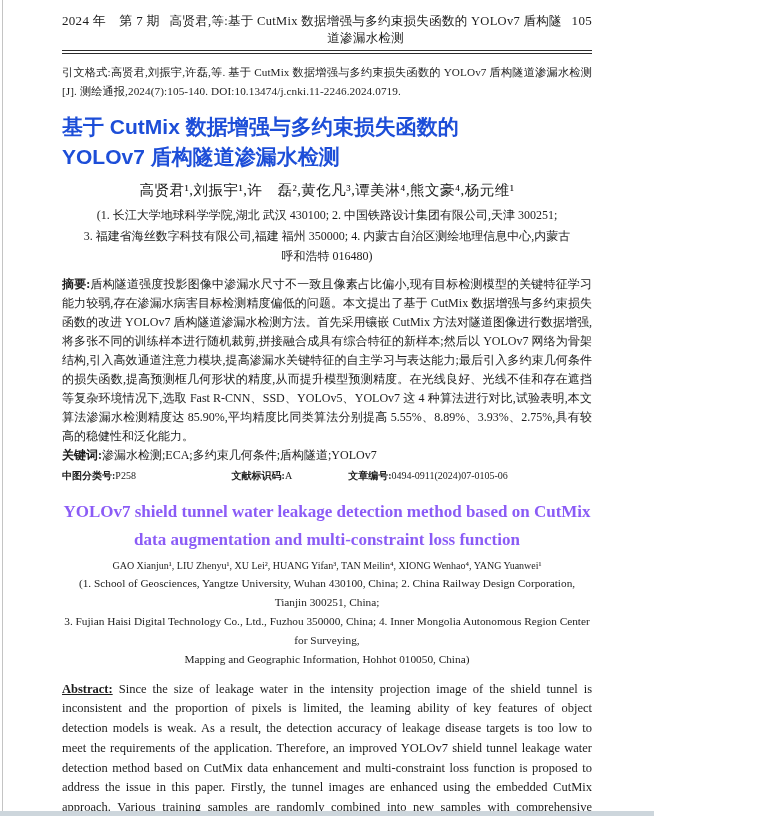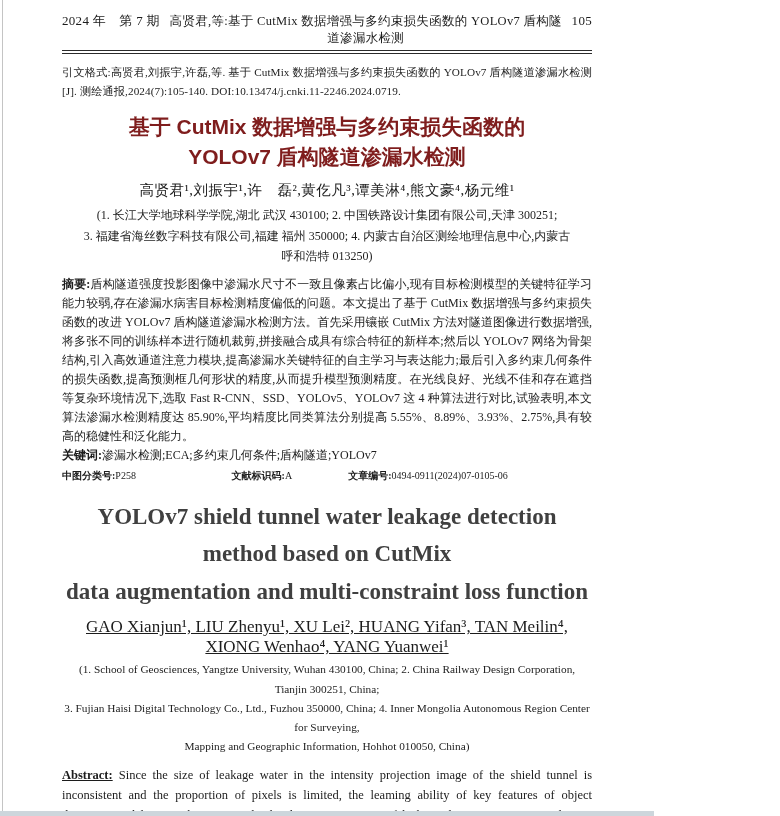--- a/index.html
+++ b/index.html
@@ -34,23 +34,23 @@
     border-top: 1.5px solid #2b2b2b;
     border-bottom: 1px solid #2b2b2b;
   }
   
   .citation {
     margin-top: 9px; font-size: 11.2px; line-height: 1.72;
     text-align: justify; letter-spacing: 0.1px;
   }
   
   .title-cn {
-    margin-top: 10px; text-align: center;
+    margin-top: 10px; 
     font-family: "Liberation Sans", "DejaVu Sans", sans-serif;
-    font-weight: 700; font-size: 21px; line-height: 1.45; color: #7f1d1d;
+    font-weight: 700; font-size: 21px; line-height: 1.45; color: #1d4ed8;
   }
   .title-cn span { display: block; }
   
   .authors-cn {
     margin-top: 9px; text-align: center; font-size: 14.5px; letter-spacing: 0.5px;
   }
   
   .affil-cn {
     margin-top: 5px; text-align: center; font-size: 12px; line-height: 1.68;
   }
@@ -65,24 +65,24 @@
   .meta-row {
     margin-top: 3px; display: flex; font-size: 10px; line-height: 1.55;
   }
   .meta-row .m1 { flex: 0 0 32%; }
   .meta-row .m2 { flex: 0 0 22%; }
   .meta-row .m3 { flex: 1; }
   .meta-row b { font-weight: 700; }
   
   .title-en {
     margin-top: 14px; text-align: center;
-    font-weight: 700; font-size: 23px; line-height: 1.65; color: #404040;
+    font-weight: 700; font-size: 17px; line-height: 1.65; color: #8b5cf6;
   }
   .title-en span { display: block; }
-  .authors-en { margin-top: 6px; text-align: center; font-size: 17px; text-decoration: underline; }
+  .authors-en { margin-top: 6px; text-align: center; font-size: 10px; }
   .affil-en { margin-top: 3px; text-align: center; font-size: 11.3px; line-height: 1.7; }
   .affil-en span { display: block; }
   .abstract-en {
     margin-top: 10px; font-size: 12.5px; line-height: 1.58;
     text-align: justify; word-spacing: 1px;
   }
   .abstract-en b { font-weight: 700; text-decoration: underline; }
 </style>
 </head>
 <body>
@@ -104,21 +104,21 @@
     <h1 class="title-cn">
       <span>基于 CutMix 数据增强与多约束损失函数的</span>
       <span>YOLOv7 盾构隧道渗漏水检测</span>
     </h1>
 
     <div class="authors-cn">高贤君¹,刘振宇¹,许　磊²,黄仡凡³,谭美淋⁴,熊文豪⁴,杨元维¹</div>
 
     <div class="affil-cn">
       <span>(1. 长江大学地球科学学院,湖北 武汉 430100; 2. 中国铁路设计集团有限公司,天津 300251;</span>
       <span>3. 福建省海丝数字科技有限公司,福建 福州 350000; 4. 内蒙古自治区测绘地理信息中心,内蒙古</span>
-      <span>呼和浩特 013250)</span>
+      <span>呼和浩特 016480)</span>
     </div>
 
     <p class="abstract-cn"><b>摘要:</b><span>盾构隧道强度投影图像中渗漏水尺寸不一致且像素占比偏小,现有目标检测模型的关键特征学习能力较弱,存在渗漏水病害目标检测精度偏低的问题。本文提出了基于 CutMix 数据增强与多约束损失函数的改进 YOLOv7 盾构隧道渗漏水检测方法。首先采用镶嵌 CutMix 方法对隧道图像进行数据增强,将多张不同的训练样本进行随机裁剪,拼接融合成具有综合特征的新样本;然后以 YOLOv7 网络为骨架结构,引入高效通道注意力模块,提高渗漏水关键特征的自主学习与表达能力;最后引入多约束几何条件的损失函数,提高预测框几何形状的精度,从而提升模型预测精度。在光线良好、光线不佳和存在遮挡等复杂环境情况下,选取 Fast R-CNN、SSD、YOLOv5、YOLOv7 这 4 种算法进行对比,试验表明,本文算法渗漏水检测精度达 85.90%,平均精度比同类算法分别提高 5.55%、8.89%、3.93%、2.75%,具有较高的稳健性和泛化能力。</span></p>
 
     <p class="kw-cn"><b>关键词:</b><span>渗漏水检测;ECA;多约束几何条件;盾构隧道;YOLOv7</span></p>
 
     <div class="meta-row">
       <span class="m1"><b>中图分类号:</b><span>P258</span></span>
       <span class="m2"><b>文献标识码:</b><span>A</span></span>
       <span class="m3"><b>文章编号:</b><span>0494-0911(2024)07-0105-06</span></span>

